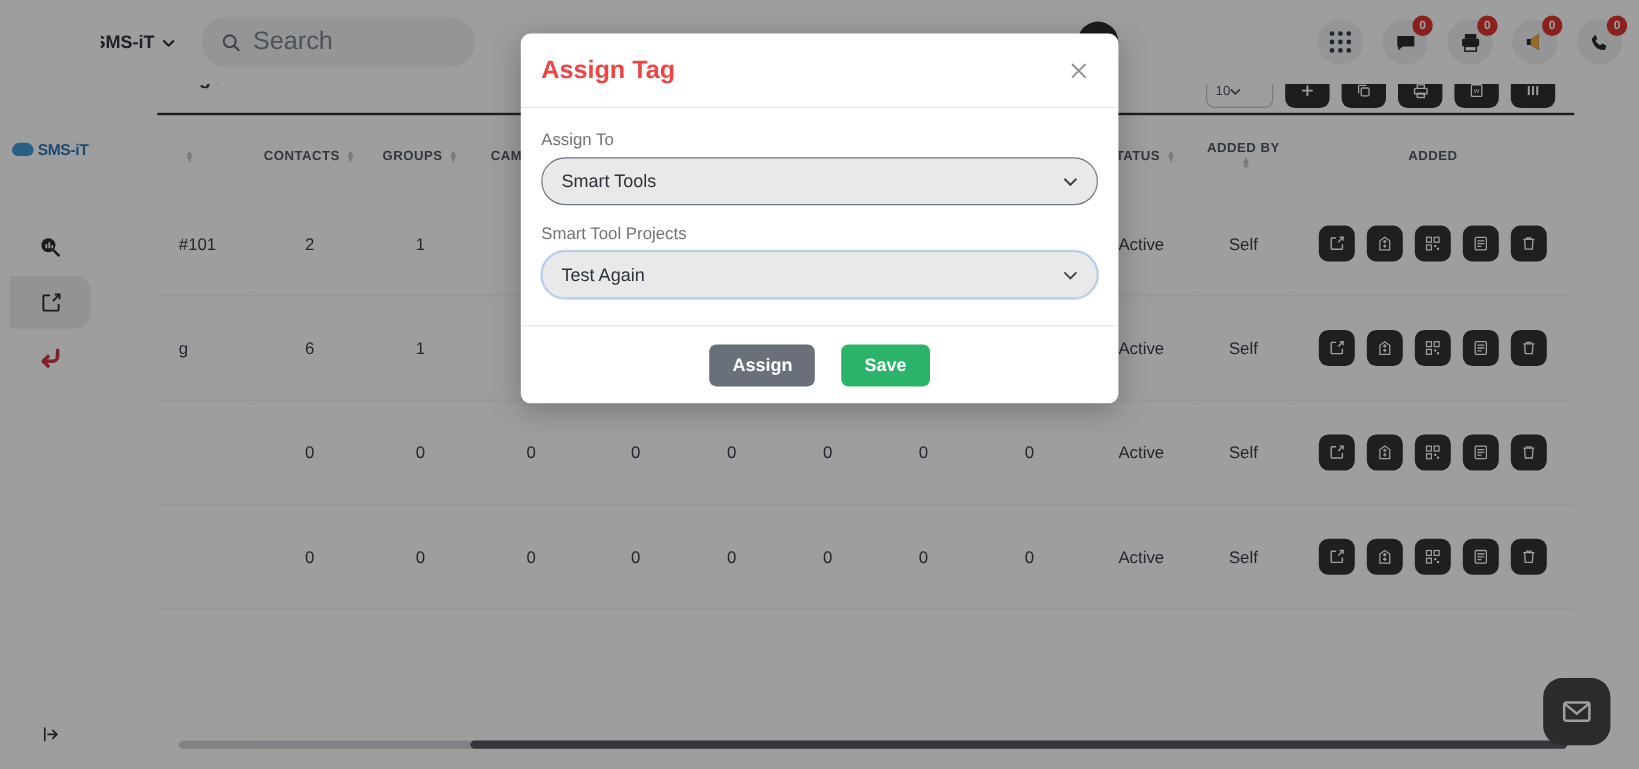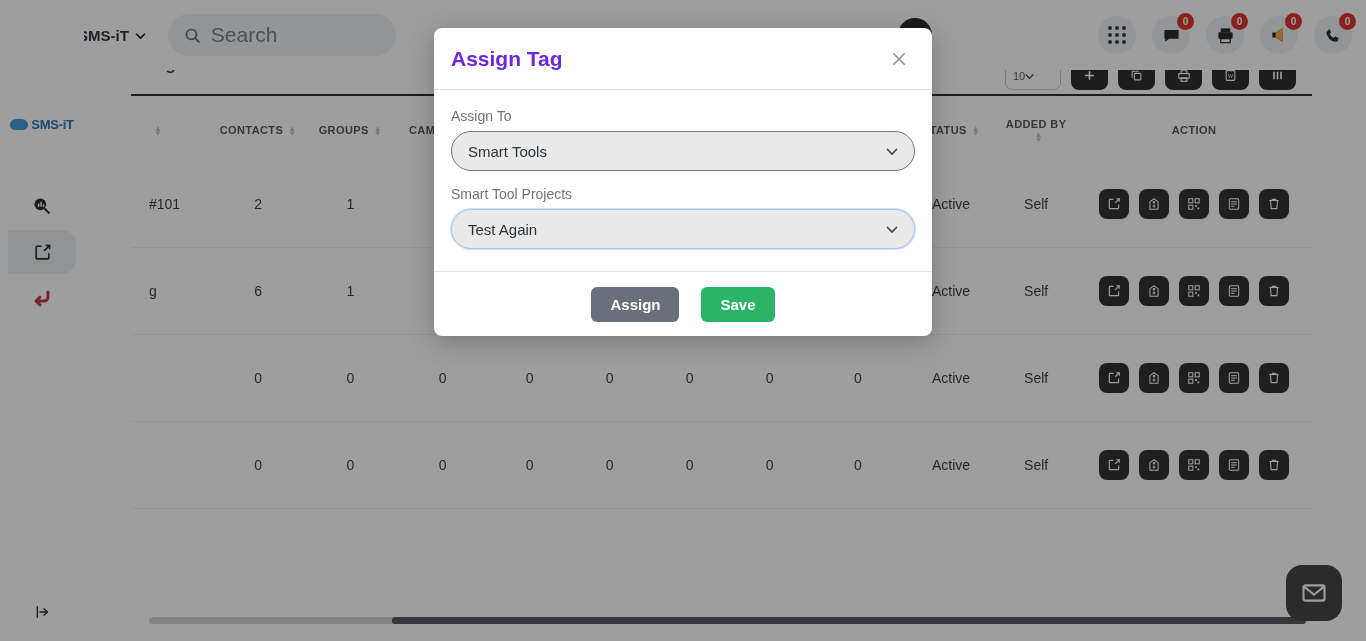--- a/index.html
+++ b/index.html
@@ -186,21 +186,21 @@
     background: #ffffff;
     border-radius: 8px;
     box-shadow: 0 6px 26px rgba(0,0,0,.25);
     overflow: hidden;
   }
   .modal-head {
     height: 62px; display: flex; align-items: center; justify-content: space-between;
     padding: 0 18px 0 17px;
     border-bottom: 1px solid #e3e5e8;
   }
-  .modal-title { font-size: 21px; font-weight: bold; color: #6d28d9; }
+  .modal-title { font-size: 21px; font-weight: bold; color: #ef4444; }
   .modal-close {
     width: 30px; height: 30px; display: flex; align-items: center; justify-content: center;
     color: #8a8f98; font-size: 21px; line-height: 1;
   }
   .modal-body { padding: 18px 17px 22px; }
   .field { margin-bottom: 15px; }
   .field:last-child { margin-bottom: 0; }
   .fld-label { font-size: 14px; color: #737373; margin-bottom: 7px; }
   .select {
     position: relative;
@@ -414,21 +414,21 @@
             <th><span>CONTACTS</span><span class="sort-ico"><span>▲</span><span>▼</span></span></th>
             <th><span>GROUPS</span><span class="sort-ico"><span>▲</span><span>▼</span></span></th>
             <th><span>CAMPAIG</span><span class="sort-ico"><span>▲</span><span>▼</span></span></th>
             <th><span></span></th>
             <th><span></span></th>
             <th><span></span></th>
             <th><span></span></th>
             <th><span></span></th>
             <th><span>STATUS</span><span class="sort-ico"><span>▲</span><span>▼</span></span></th>
             <th><span>ADDED BY</span><span class="sort-ico"><span>▲</span><span>▼</span></span></th>
-            <th><span>ACTION</span></th>
+            <th><span>ADDED</span></th>
           </tr>
         </thead>
         <tbody>
           <tr>
             <td class="first">#101</td>
             <td>2</td>
             <td>1</td>
             <td>0</td>
             <td></td>
             <td></td>

